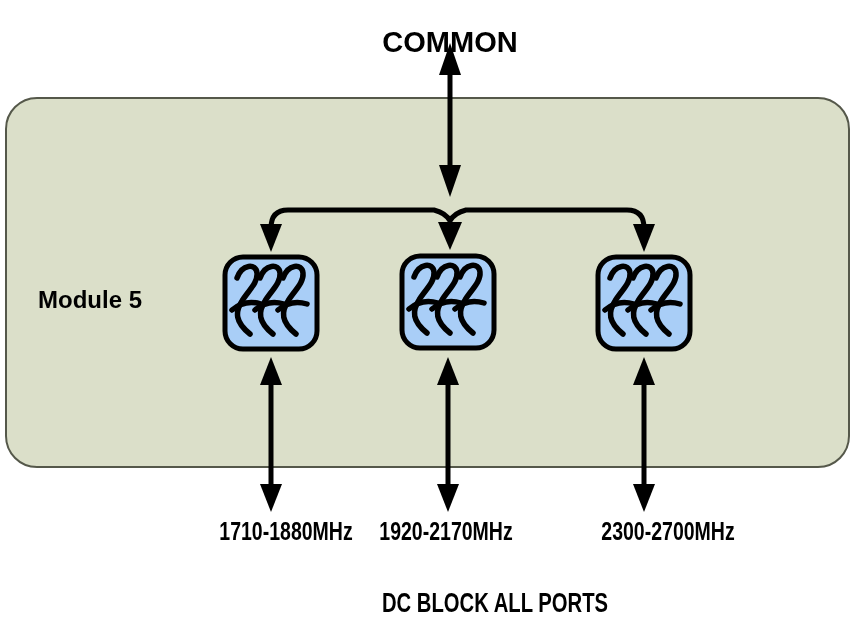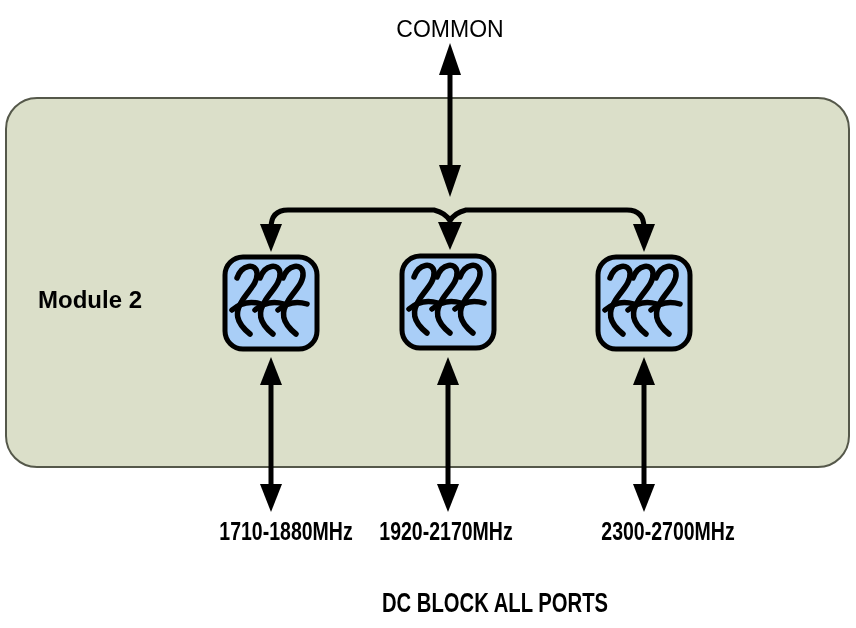--- a/index.html
+++ b/index.html
@@ -19,23 +19,23 @@
     box-sizing:border-box;
   }
   .module-label{
     position:absolute;
     left:38px;top:286px;
     font-size:24px;font-weight:bold;color:#000;
     white-space:nowrap;
   }
   .common-label{
     position:absolute;
-    left:350px;top:16px;width:200px;
+    left:350px;top:26px;width:200px;
     text-align:center;
-    font-size:23px;font-weight:normal;color:#000;
+    font-size:29px;font-weight:bold;color:#000;
     white-space:nowrap;
   }
   .port-label{
     position:absolute;
     top:516px;width:200px;height:28px;
     text-align:center;
     font-size:26px;font-weight:bold;color:#000;
     white-space:nowrap;
     transform:scaleX(0.75);
   }
@@ -61,21 +61,21 @@
   .filter-block.f2{left:595px;top:254px;}
 </style>
 </head>
 <body>
 
 <div id="canvas">
 
   <div class="common-label">COMMON</div>
 
   <div class="module-box"></div>
-  <div class="module-label">Module 2</div>
+  <div class="module-label">Module 5</div>
 
   <svg class="overlay" width="856" height="628" viewBox="0 0 856 628">
     <g stroke="#000000" fill="#000000">
 
       <g>
         <line x1="450" y1="70" x2="450" y2="170" stroke-width="5"></line>
         <polygon points="450,43 439,75 461,75" stroke="none"></polygon>
         <polygon points="450,197 439,165 461,165" stroke="none"></polygon>
       </g>
 

